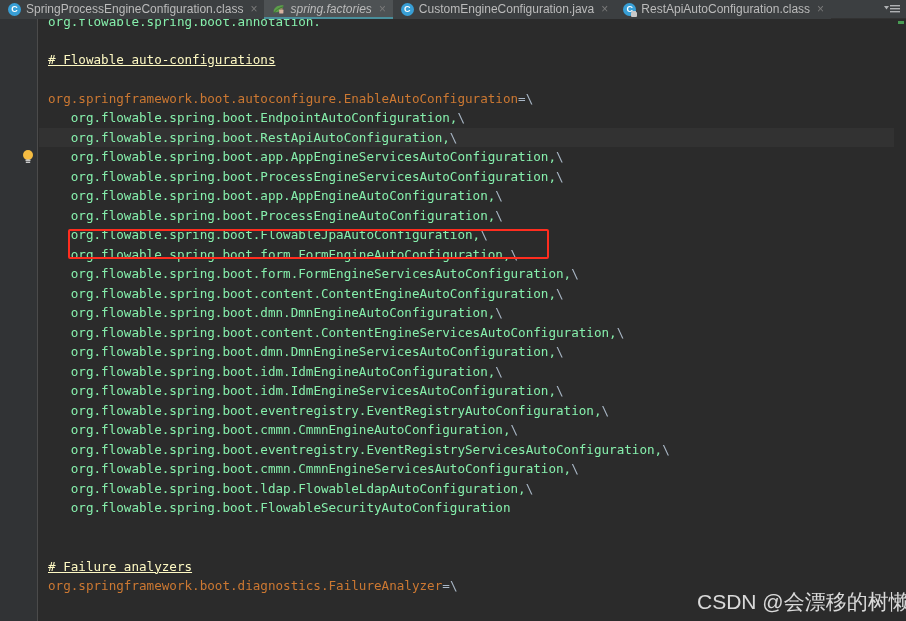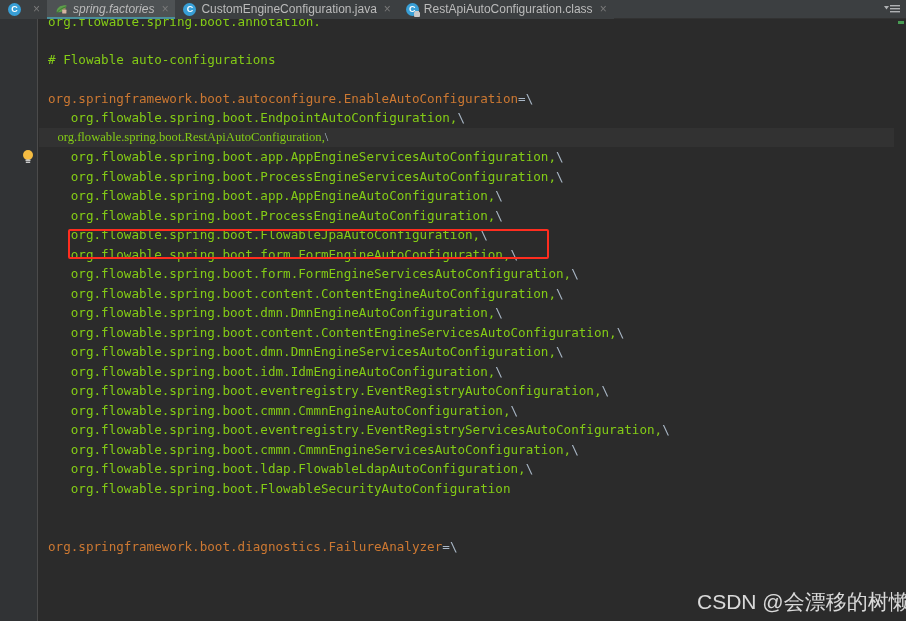--- a/index.html
+++ b/index.html
@@ -123,24 +123,24 @@
   .line {
     height: 19.5px;
     line-height: 19.5px;
     font-family: "DejaVu Sans Mono", monospace;
     font-size: 12.6px;
     white-space: pre;
     color: #a9b7c6;
     padding-left: 9px;
     box-sizing: border-box;
   }
-  .line.current { background: #323232; font-family: Liberation Serif, serif; }
-  .c-comment { color: #84cc16; }
+  .line.current { background: #323232; }
+  .c-comment { color: #fef9c3; text-decoration: underline; }
   .c-key     { color: #cc7832; }
-  .c-val     { color: #84cc16; }
+  .c-val     { color: #86efac; }
   .c-eq      { color: #a9b7c6; }
   .c-cont    { color: #a9b7c6; }
 
   
   .bulb {
     position: absolute;
     left: 21px;
     width: 14px;
     height: 16px;
   }
@@ -181,20 +181,21 @@
     letter-spacing: 0px;
   }
 </style>
 </head>
 <body>
 
 <div class="tabbar">
   <div id="tabs-host" style="display:flex;">
       <div class="tab">
         <span class="ticon icon-class">C</span>
+        <span class="tlabel">SpringProcessEngineConfiguration.class</span>
         <span class="tclose">×</span>
       </div>
       <div class="tab active">
         <span class="ticon icon-leaf">
           <svg width="13" height="13" viewBox="0 0 13 13">
             <path d="M1.5 8.5 C2 4 6 2 11.5 2.2 C11 6.5 7.5 9.5 3 9.2 Z" fill="#5d9e4b"></path>
             <path d="M1.5 10.5 C3 7.5 7 5 11 3.8" stroke="#3e7a31" stroke-width="1" fill="none"></path>
             <rect x="7.2" y="6.6" width="4.2" height="4" rx="0.7" fill="#d7b3a0"></rect>
             <path d="M8.2 6.8 a1.3 1.3 0 0 1 2.6 0" stroke="#a6766a" stroke-width="0.9" fill="none"></path>
           </svg>
@@ -241,28 +242,30 @@
       <div class="line">&nbsp;&nbsp;&nbsp;<span class="c-val">org.flowable.spring.boot.app.AppEngineAutoConfiguration,</span><span class="c-cont">\</span></div>
       <div class="line">&nbsp;&nbsp;&nbsp;<span class="c-val">org.flowable.spring.boot.ProcessEngineAutoConfiguration,</span><span class="c-cont">\</span></div>
       <div class="line">&nbsp;&nbsp;&nbsp;<span class="c-val">org.flowable.spring.boot.FlowableJpaAutoConfiguration,</span><span class="c-cont">\</span></div>
       <div class="line">&nbsp;&nbsp;&nbsp;<span class="c-val">org.flowable.spring.boot.form.FormEngineAutoConfiguration,</span><span class="c-cont">\</span></div>
       <div class="line">&nbsp;&nbsp;&nbsp;<span class="c-val">org.flowable.spring.boot.form.FormEngineServicesAutoConfiguration,</span><span class="c-cont">\</span></div>
       <div class="line">&nbsp;&nbsp;&nbsp;<span class="c-val">org.flowable.spring.boot.content.ContentEngineAutoConfiguration,</span><span class="c-cont">\</span></div>
       <div class="line">&nbsp;&nbsp;&nbsp;<span class="c-val">org.flowable.spring.boot.dmn.DmnEngineAutoConfiguration,</span><span class="c-cont">\</span></div>
       <div class="line">&nbsp;&nbsp;&nbsp;<span class="c-val">org.flowable.spring.boot.content.ContentEngineServicesAutoConfiguration,</span><span class="c-cont">\</span></div>
       <div class="line">&nbsp;&nbsp;&nbsp;<span class="c-val">org.flowable.spring.boot.dmn.DmnEngineServicesAutoConfiguration,</span><span class="c-cont">\</span></div>
       <div class="line">&nbsp;&nbsp;&nbsp;<span class="c-val">org.flowable.spring.boot.idm.IdmEngineAutoConfiguration,</span><span class="c-cont">\</span></div>
+      <div class="line">&nbsp;&nbsp;&nbsp;<span class="c-val">org.flowable.spring.boot.idm.IdmEngineServicesAutoConfiguration,</span><span class="c-cont">\</span></div>
       <div class="line">&nbsp;&nbsp;&nbsp;<span class="c-val">org.flowable.spring.boot.eventregistry.EventRegistryAutoConfiguration,</span><span class="c-cont">\</span></div>
       <div class="line">&nbsp;&nbsp;&nbsp;<span class="c-val">org.flowable.spring.boot.cmmn.CmmnEngineAutoConfiguration,</span><span class="c-cont">\</span></div>
       <div class="line">&nbsp;&nbsp;&nbsp;<span class="c-val">org.flowable.spring.boot.eventregistry.EventRegistryServicesAutoConfiguration,</span><span class="c-cont">\</span></div>
       <div class="line">&nbsp;&nbsp;&nbsp;<span class="c-val">org.flowable.spring.boot.cmmn.CmmnEngineServicesAutoConfiguration,</span><span class="c-cont">\</span></div>
       <div class="line">&nbsp;&nbsp;&nbsp;<span class="c-val">org.flowable.spring.boot.ldap.FlowableLdapAutoConfiguration,</span><span class="c-cont">\</span></div>
       <div class="line">&nbsp;&nbsp;&nbsp;<span class="c-val">org.flowable.spring.boot.FlowableSecurityAutoConfiguration</span></div>
       <div class="line">&nbsp;</div>
       <div class="line">&nbsp;</div>
+      <div class="line"><span class="c-comment"># Failure analyzers</span></div>
       <div class="line"><span class="c-key">org.springframework.boot.diagnostics.FailureAnalyzer</span><span class="c-eq">=</span><span class="c-cont">\</span></div>
     </div>
 
   <div class="bulb" id="bulb" style="top: 130px;">
     <svg width="14" height="16" viewBox="0 0 14 16">
       <circle cx="7" cy="6" r="5" fill="#f5bc42"></circle>
       <rect x="4.5" y="10.5" width="5" height="1.4" fill="#d9d9d9"></rect>
       <rect x="4.8" y="12.6" width="4.4" height="1.3" fill="#d9d9d9"></rect>
     </svg>
   </div>

